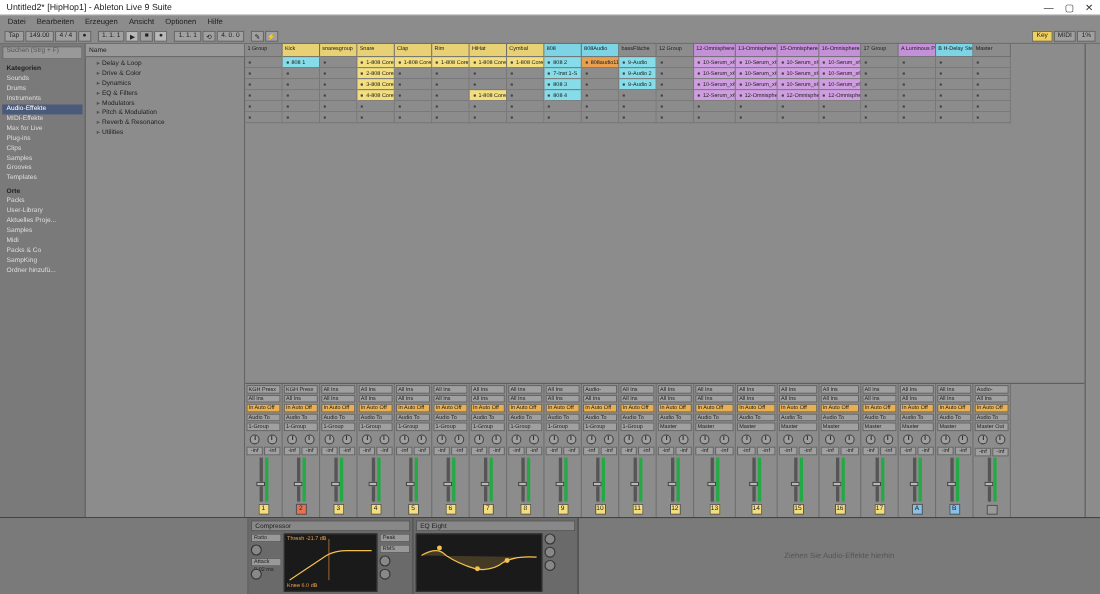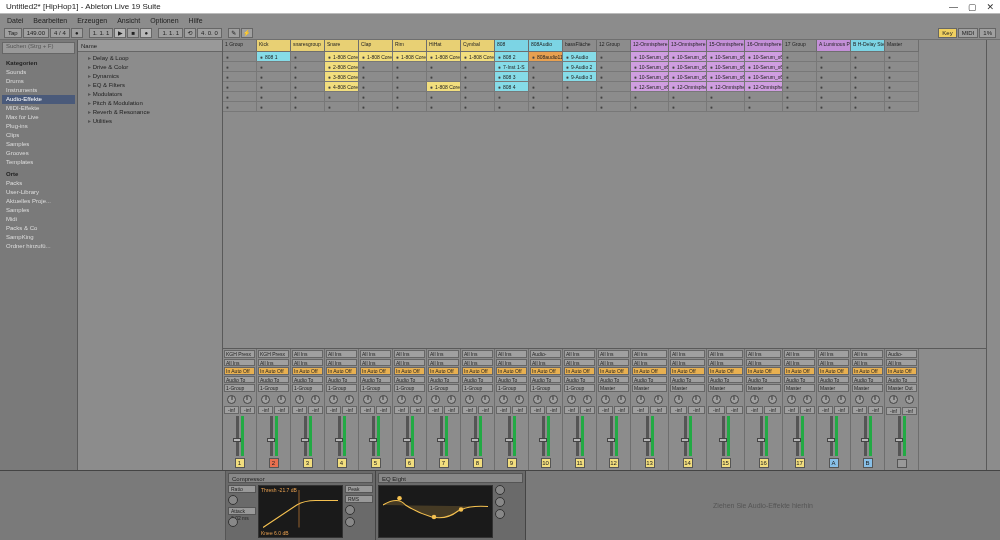--- a/index.html
+++ b/index.html
@@ -94,21 +94,21 @@
 .dev-knobs { display:flex; flex-direction:column; gap:2px; width:28px; }
 .dknob { width:10px; height:10px; border-radius:50%; border:1px solid #333; background:#888; }
 .dev-lbl { font-size:5px; background:#999; border:1px solid #555; padding:0 2px; height:8px; line-height:7px; }
 .drop { flex:1; display:flex; align-items:center; justify-content:center; color:#555; font-size:7px; }
 .right-edge { width:14px; background:#8c8c8c; border-left:1px solid #5a5a5a; }
 </style>
 </head>
 <body>
 
 <div class="titlebar">
-  <span class="title">Untitled2* [HipHop1] - Ableton Live 19 Suite</span>
+  <span class="title">Untitled2* [HipHop1] - Ableton Live 9 Suite</span>
   <div class="winbtns">
     <span>—</span>
     <span>▢</span>
     <span>✕</span>
   </div>
 </div>
 
 <div class="menubar">
   <span>Datei</span>
   <span>Bearbeiten</span>

